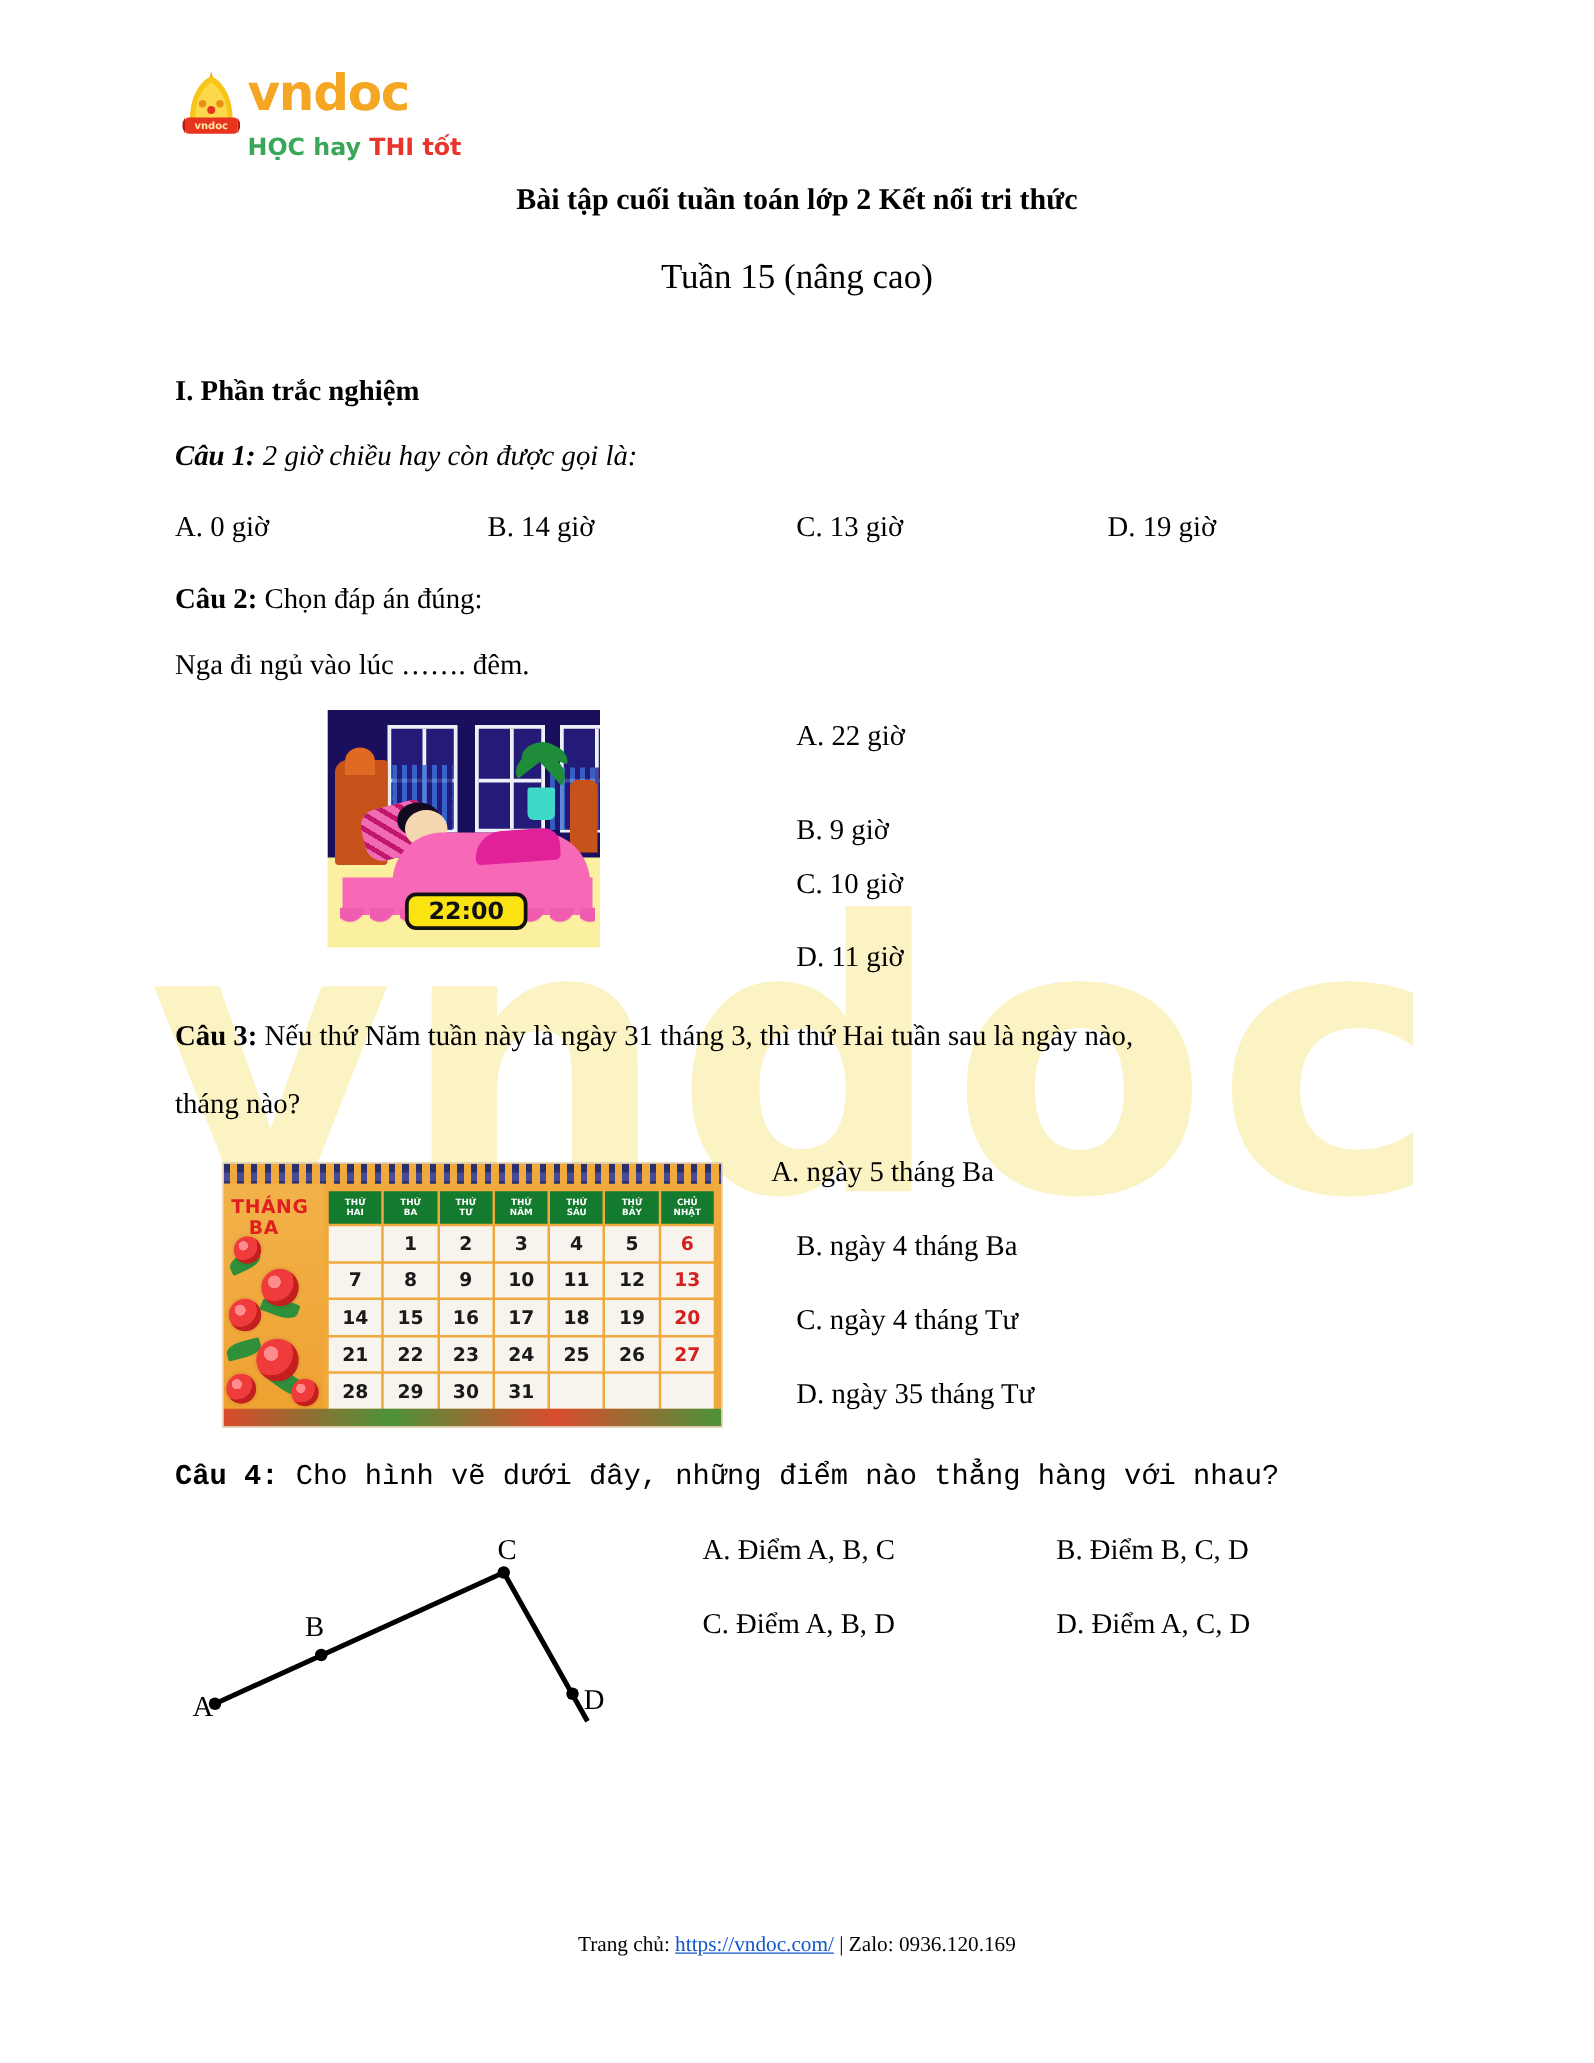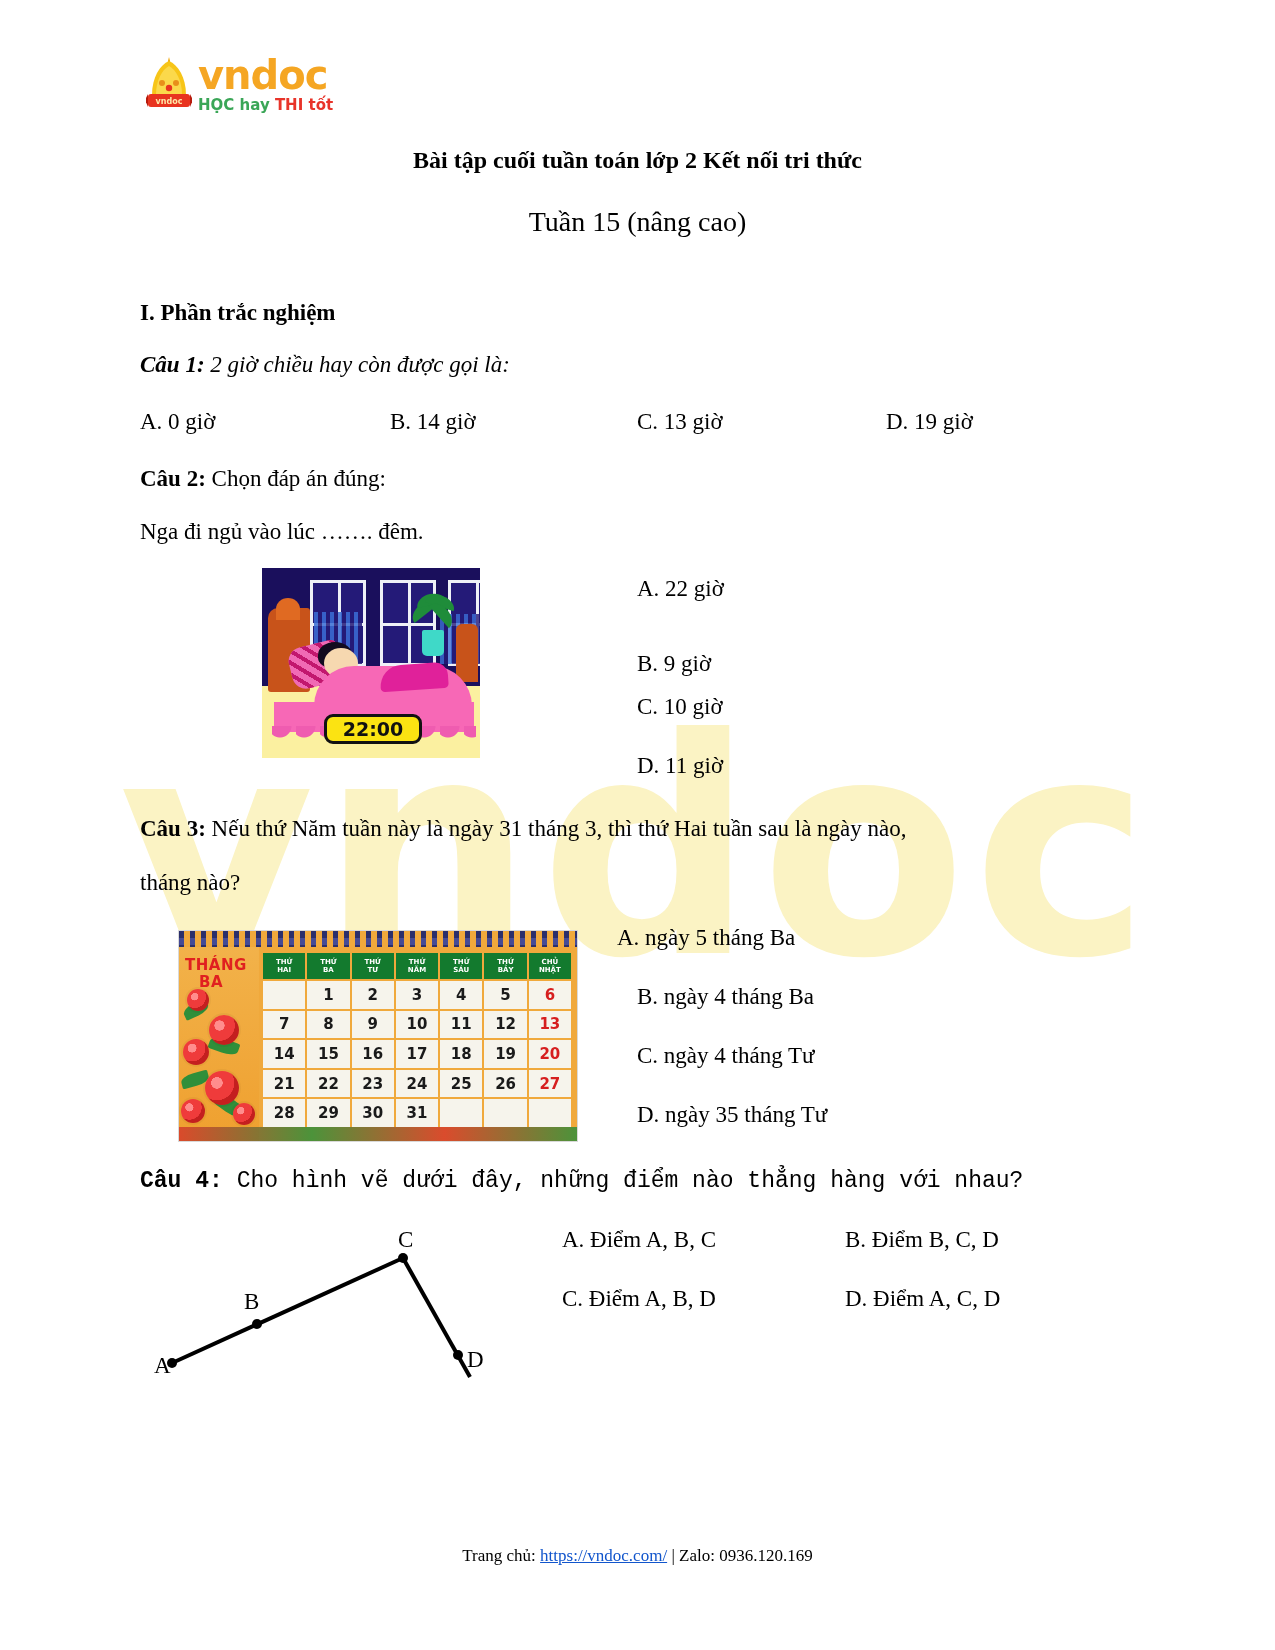--- a/index.html
+++ b/index.html
@@ -36,21 +36,21 @@
   .logo-row { display:flex; align-items:flex-start; }
   .logo-mark { width:46px; height:56px; position:relative; margin-right:6px; }
   .logo-text { display:flex; flex-direction:column; line-height:1; }
   .logo-word {
     font-family:"DejaVu Sans", sans-serif;
     font-weight:700; font-size:40px; color:#f5a623;
     letter-spacing:-1px;
   }
   .logo-tag {
     font-family:"DejaVu Sans", sans-serif;
-    font-weight:700; font-size:15px; margin-top:3px;
+    font-weight:700; font-size:19px; margin-top:14px;
     letter-spacing:0px;
   }
   .tag-hoc { color:#3aa657; }
   .tag-thi { color:#e8342a; }
 
   
   .doc-title {
     position:absolute; left:0; right:0; top:147px;
     text-align:center; font-weight:700; font-size:24px;
   }

